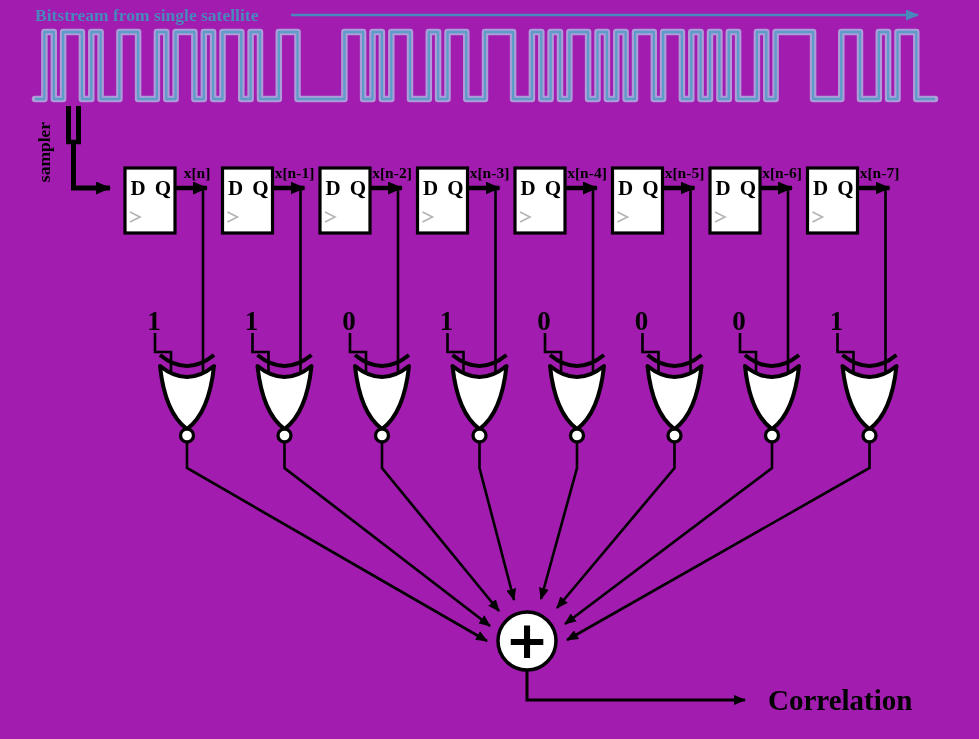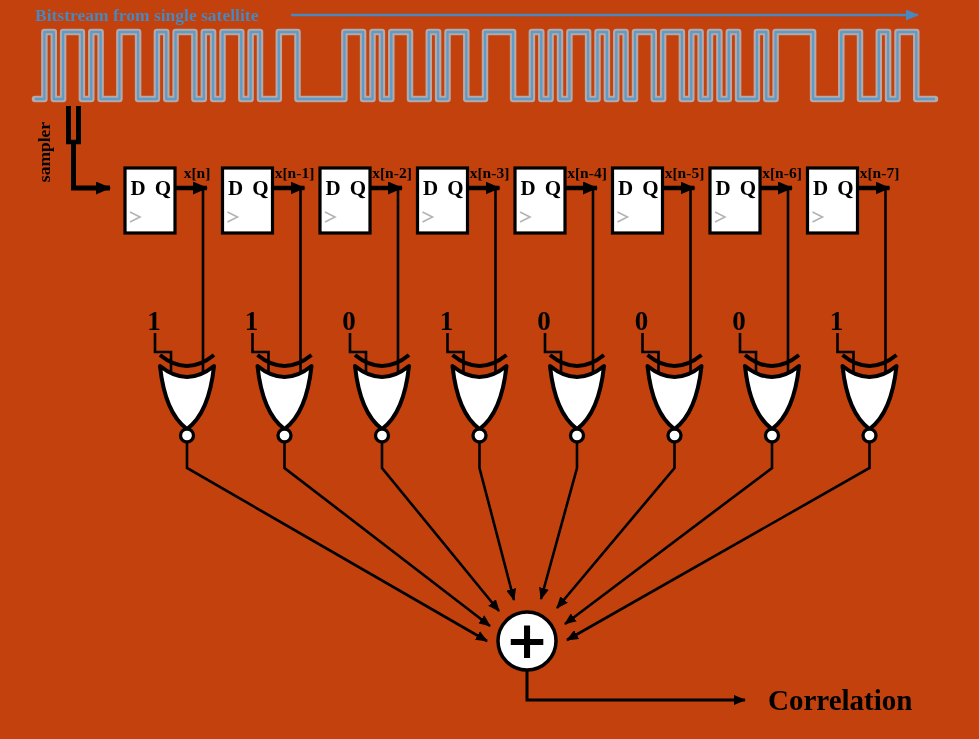--- a/index.html
+++ b/index.html
@@ -1,16 +1,16 @@
 <!DOCTYPE html>
 <html><head>
 <meta charset="utf-8">
 <style>
   html,body{margin:0;padding:0;background:#ffffff;}
-  .canvas{position:relative;width:979px;height:739px;background:#c2410c;overflow:hidden;}
+  .canvas{position:relative;width:979px;height:739px;background:#a21caf;overflow:hidden;}
   svg text{font-family:"Liberation Serif","DejaVu Serif",serif;font-weight:bold;fill:#000;}
   text.blue{fill:#4a87bd;}
   text.plus{font-family:"DejaVu Sans","Liberation Sans",sans-serif;}
 </style>
 </head>
 <body>
 
 <div class="canvas">
 <svg id="svg" width="979" height="739" viewBox="0 0 979 739">
   <defs>

